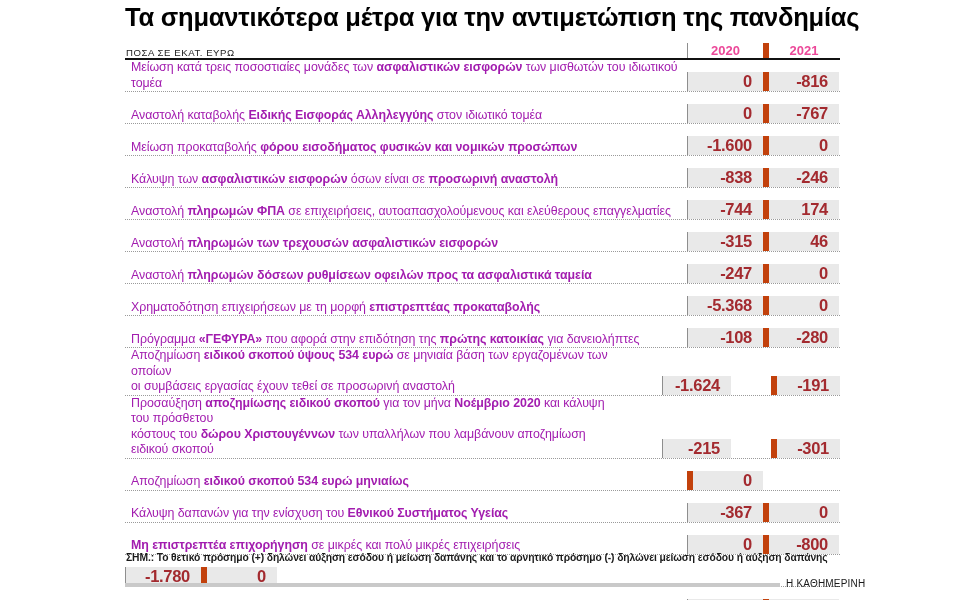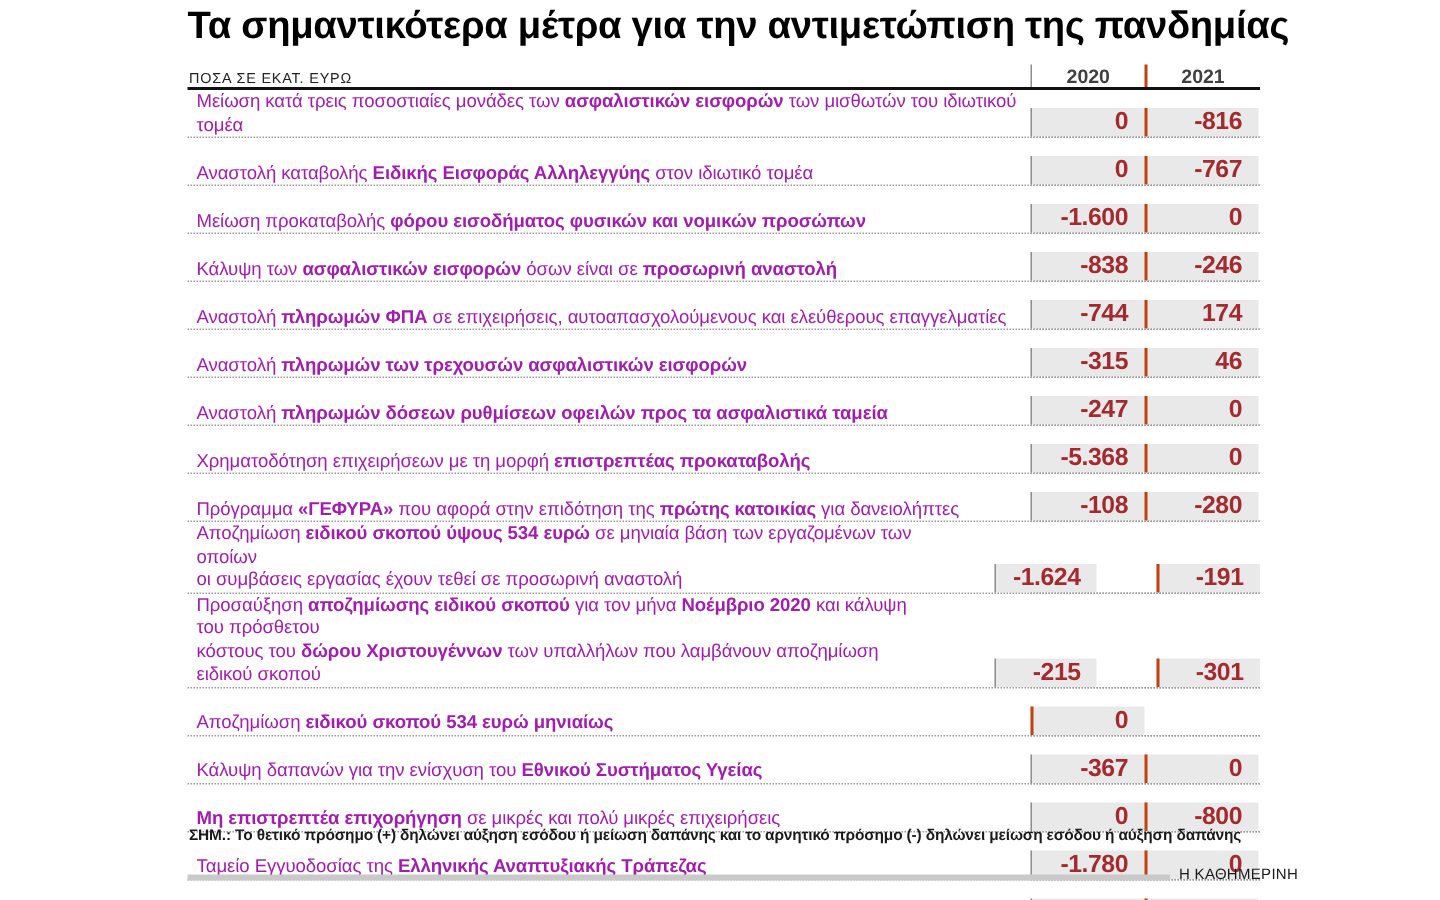--- a/index.html
+++ b/index.html
@@ -57,36 +57,36 @@
     align-items: center;
     justify-content: flex-end;
     padding-right: 11px;
     background: #e9e9e9;
     color: #a32a2f;
     font-weight: bold;
     font-size: 16.5px;
     letter-spacing: -0.3px;
   }
   .c-val.first { border-left: 1px solid #8e8e8e; }
-  .c-val.second { border-left: 2px solid #c2410c; }
+  .c-val.second { border-left: 6px solid #c2410c; }
 
   
   .hdr {
     height: 26px;
   }
   .hdr .c-label {
     font-size: 9.6px;
     letter-spacing: 0.55px;
     color: #222;
     align-items: center;
     padding-left: 1px;
   }
   .hdr .c-val {
     background: transparent;
-    color: #404040;
+    color: #ec4899;
     font-size: 13px;
     font-weight: bold;
     letter-spacing: 0;
     justify-content: center;
     padding-right: 0;
     align-items: center;
   }
   .rule-solid {
     width: 715px;
     height: 2px;
@@ -301,25 +301,20 @@
           <div class="c-label">
             <div>
               <span class="txt"><b>Μη επιστρεπτέα επιχορήγηση</b><span> σε μικρές και πολύ μικρές επιχειρήσεις</span></span>
             </div>
           </div>
           <div class="c-val first">0</div>
           <div class="c-val second">-800</div>
         </div>
         <div class="sep"></div>
         <div class="row data">
-          <div class="c-label">
-            <div>
-              <span class="txt"><span>Ταμείο Εγγυοδοσίας της </span><b>Ελληνικής Αναπτυξιακής Τράπεζας</b></span>
-            </div>
-          </div>
           <div class="c-val first">-1.780</div>
           <div class="c-val second">0</div>
         </div>
         <div class="sep"></div>
         <div class="row data">
           <div class="c-label">
             <div>
               <span class="txt"><span>Κεφάλαιο κίνησης στο πλαίσιο του </span><b>Ταμείου Επιχειρηματικότητας (ΤΕΠΙΧ ΙΙ)</b></span>
             </div>
           </div>

